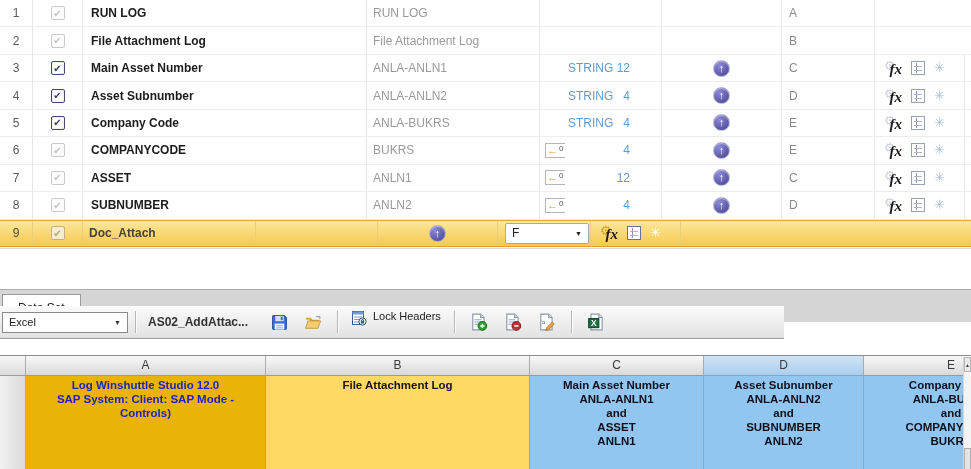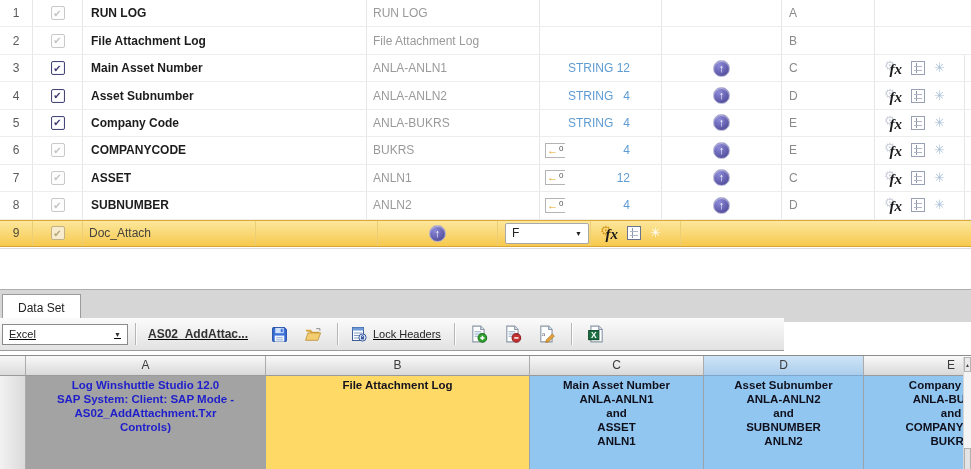--- a/index.html
+++ b/index.html
@@ -56,44 +56,44 @@
              background-image: linear-gradient(#aeb6c8,#aeb6c8), linear-gradient(#aeb6c8,#aeb6c8), linear-gradient(#8894ac,#8894ac);
              background-size: 8px 1px, 8px 1px, 1px 10px;
              background-position: 2px 4px, 2px 8px, 4px 1px;
              background-repeat: no-repeat; }
   .ic-ast { font-size:13px; color:#A9BFD6; line-height:16px; }
 
   .mrow.sel { background: linear-gradient(#FCE79C, #F7C94E);
               border-top:1px solid #DFA938; border-bottom:1px solid #D8A334; }
   .mrow.sel > div { border-right-color:#ecce77; }
   .mrow.sel .c-num { color:#4a4a3a; }
-  .mrow.sel .c-field { color:#44443c; font-weight:normal; }
+  .mrow.sel .c-field { color:#44443c; font-weight:bold; }
   .mrow.sel .cb { background:#f7ecce; border-color:#c3b184; color:#b5a677; }
   .mrow.sel .gear { color:#D89B20; }
   .mrow.sel .ic-ast { color:#ffffff; }
   .mrow.sel .ic-list { border-color:#6a7490; }
 
   
   #tabbar { position:absolute; top:289px; left:0; width:971px; height:33px; background:#d6d6d6;
             border-top:1px solid #aeaeae; display:flex; align-items:flex-end; }
   .tab { height:28px; background:#fff; border:1px solid #9b9b9b; border-bottom:none;
          margin-left:2px; padding:0 15px; font-size:12px; line-height:27px; color:#222; }
 
   
-  #toolbar { position:absolute; top:318px; left:0; width:784px; height:33px;
+  #toolbar { position:absolute; top:306px; left:0; width:784px; height:33px;
              background:linear-gradient(#fbfbfb,#e2e2e2); border-bottom:1px solid #9c9c9c;
-             display:flex; align-items:center; font-size:11px;text-decoration:underline; }
+             display:flex; align-items:center; font-size:11px; }
   .combo { margin-left:2px; width:126px; height:21px; background:#fff; border:1px solid #8a8a8a;
            display:flex; align-items:center; padding-left:6px; color:#222; }
   .combo-arr { margin-left:auto; margin-right:6px; font-size:7px; color:#333; }
   .tsep { width:1px; height:22px; background:#b6b6b6; margin:0 7px; box-shadow:1px 0 0 #fcfcfc; flex:none; }
   .script-name { font-weight:bold; font-size:12px; color:#333; margin:0 14px 0 5px; width:100px; }
   .tbtn { width:24px; height:24px; border:none; background:transparent; display:flex;
           align-items:center; justify-content:center; padding:0; margin:0 5px; cursor:default; }
-  .lockbtn { display:flex; align-items:center; gap:6px; height:24px; border:none; background:transparent;
+  .lockbtn { display:flex; align-items:flex-start; gap:6px; height:24px; border:none; background:transparent;
              font-size:11px; color:#222; padding:0 6px; font-family:inherit; }
 
   
   #sheet { position:absolute; top:355px; left:0; width:971px; height:114px; background:#fff;
            border-top:1px solid #8c8c8c; }
   .shead { display:flex; height:20px; width:963px; overflow:hidden; }
   .corner { width:26px; flex:none; background:linear-gradient(#f7f7f7,#dbdbdb);
             border-right:1px solid #ababab; border-bottom:1px solid #9a9a9a; }
   .ch { flex:none; text-align:center; font-size:12px; color:#3c3c3c; line-height:19px;
         background:linear-gradient(#f9f9f9,#d9d9d9); border-right:1px solid #ababab;
@@ -488,24 +488,23 @@
     <div class="shead">
       <div class="corner"></div>
     <div class="ch col-0">A</div>
         <div class="ch col-1">B</div>
         <div class="ch col-2">C</div>
         <div class="ch col-3 selected">D</div>
         <div class="ch col-4">E</div>
       </div>
     <div class="sbody">
       <div class="rowhead"></div>
-    <div class="scell col-0" style="background: #a3a3a3; color: rgb(30, 30, 204);">
+    <div class="scell col-0" style="background: #eab308; color: rgb(30, 30, 204);">
           <div>Log Winshuttle Studio 12.0</div>
           <div>SAP System: Client: SAP Mode -</div>
-          <div>AS02_AddAttachment.Txr</div>
           <div>Controls)</div>
         </div>
         <div class="scell col-1" style="background: rgb(255, 217, 102); color: rgb(20, 20, 30);">
           <div>File Attachment Log</div>
         </div>
         <div class="scell col-2" style="background: rgb(145, 198, 241); color: rgb(16, 16, 28);">
           <div>Main Asset Number</div>
           <div>ANLA-ANLN1</div>
           <div>and</div>
           <div>ASSET</div>

